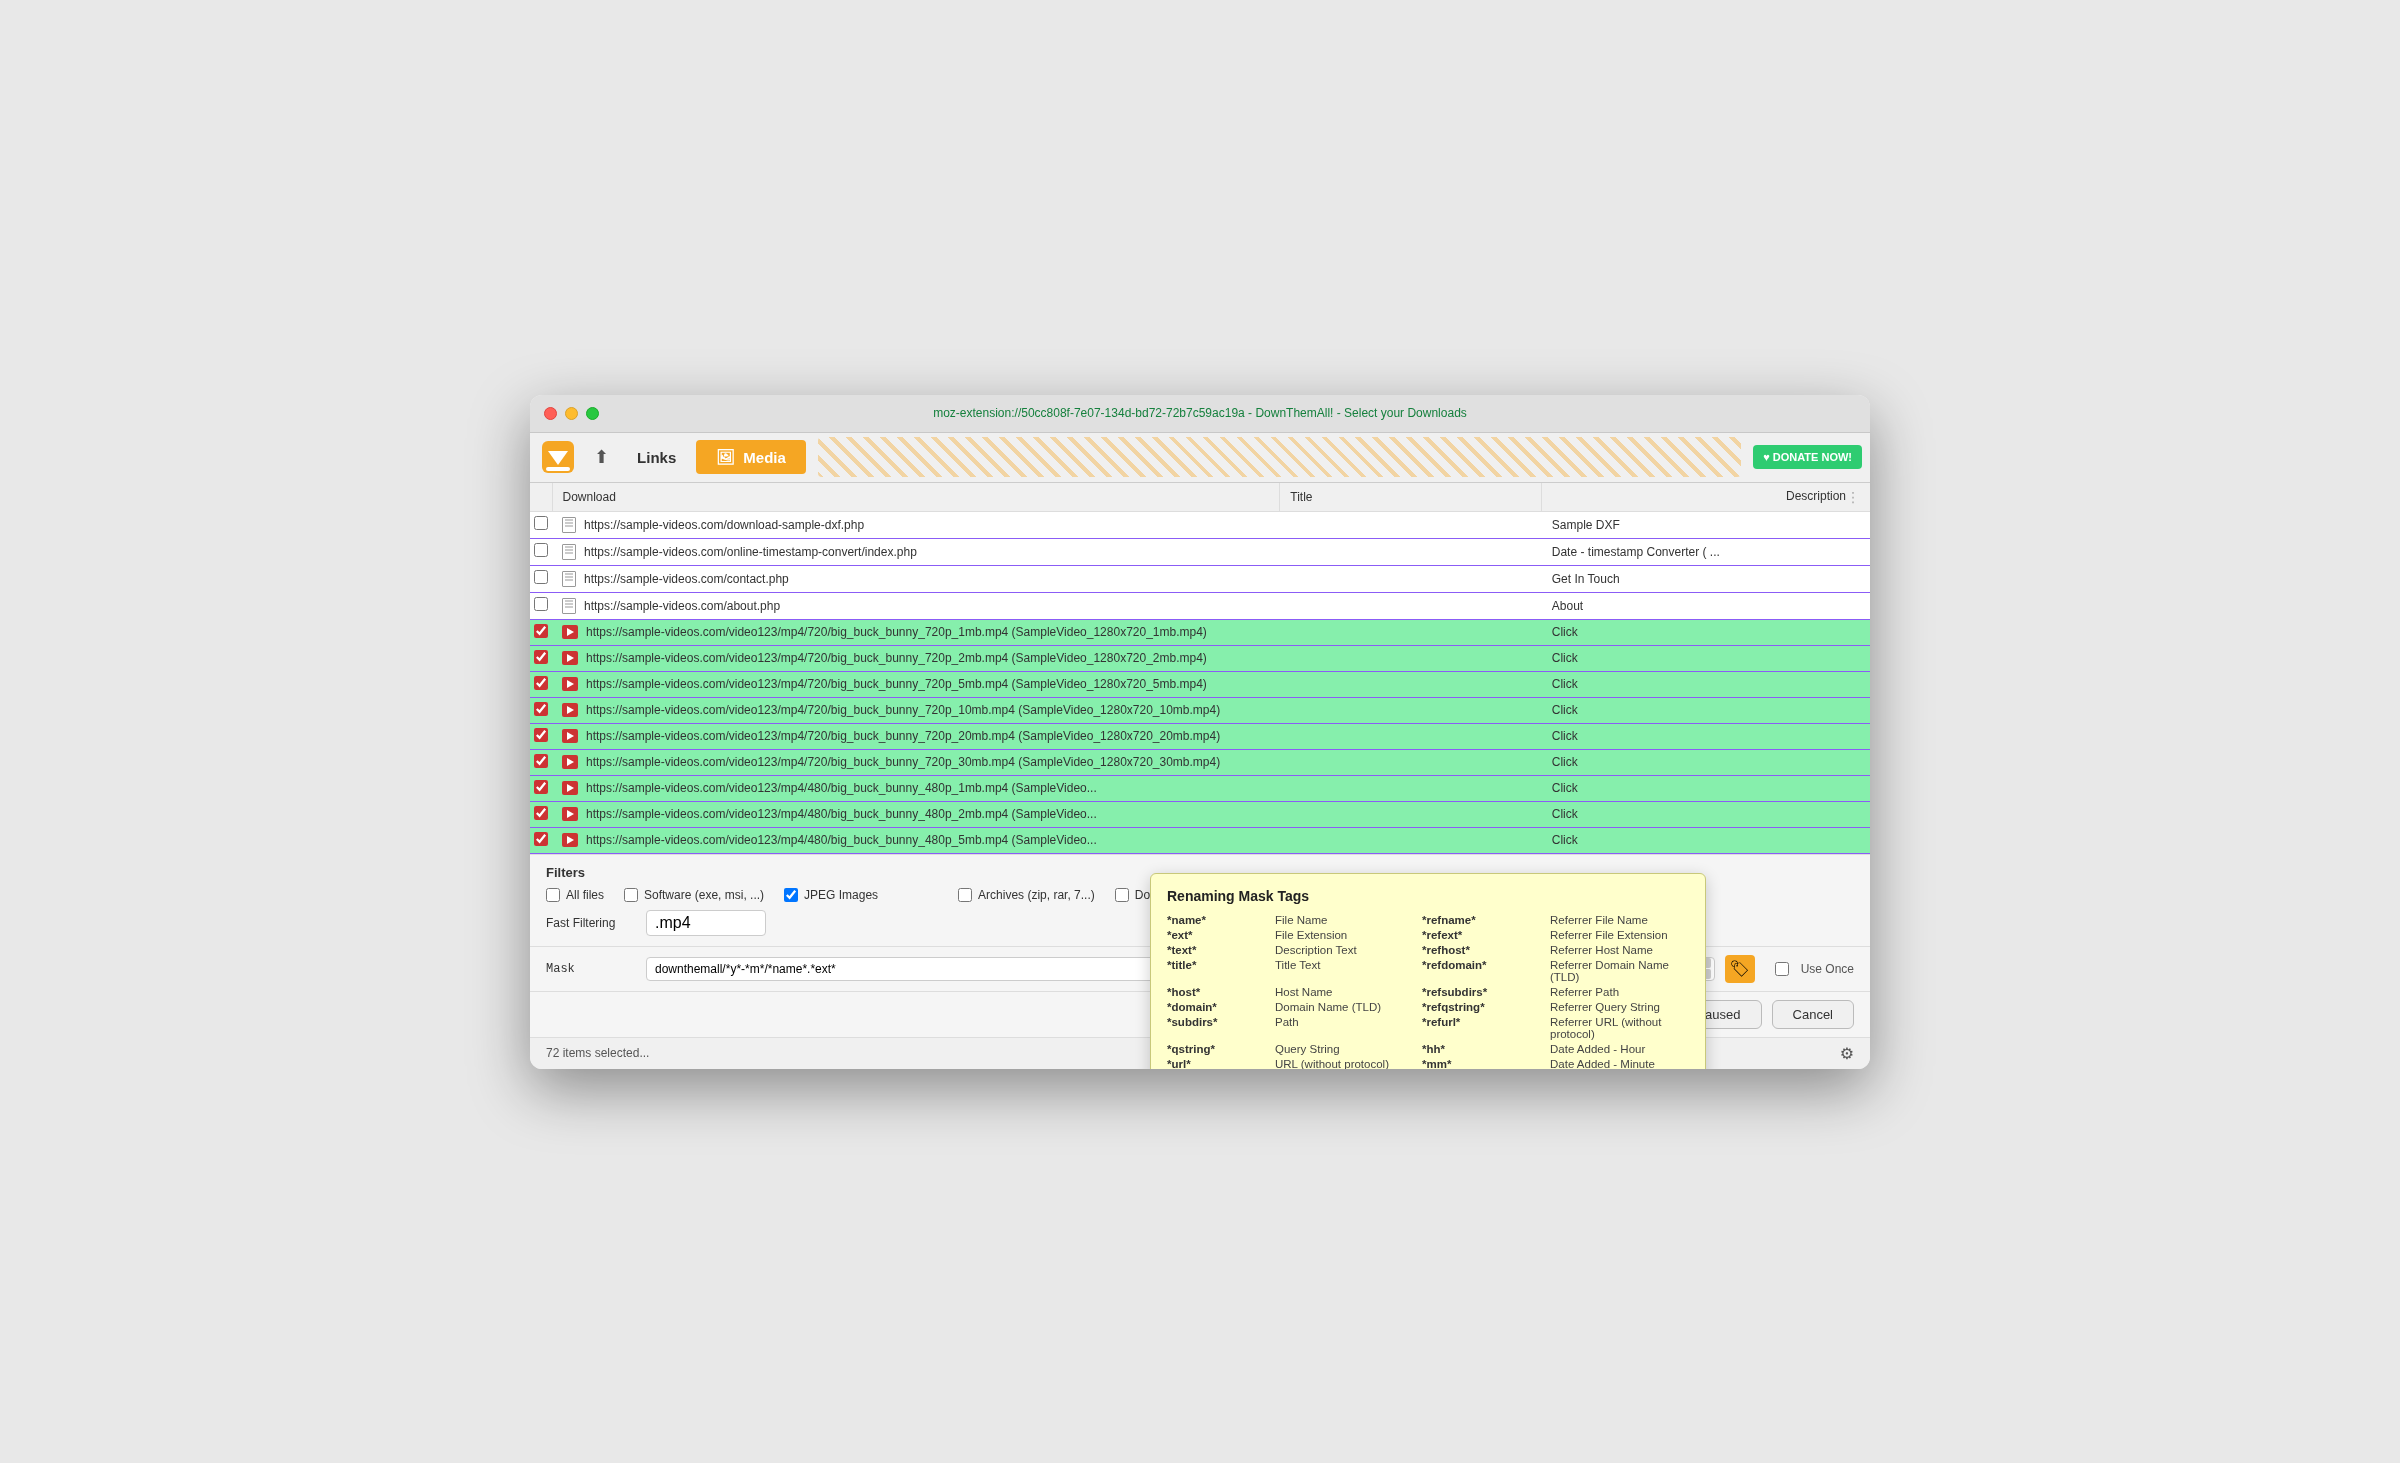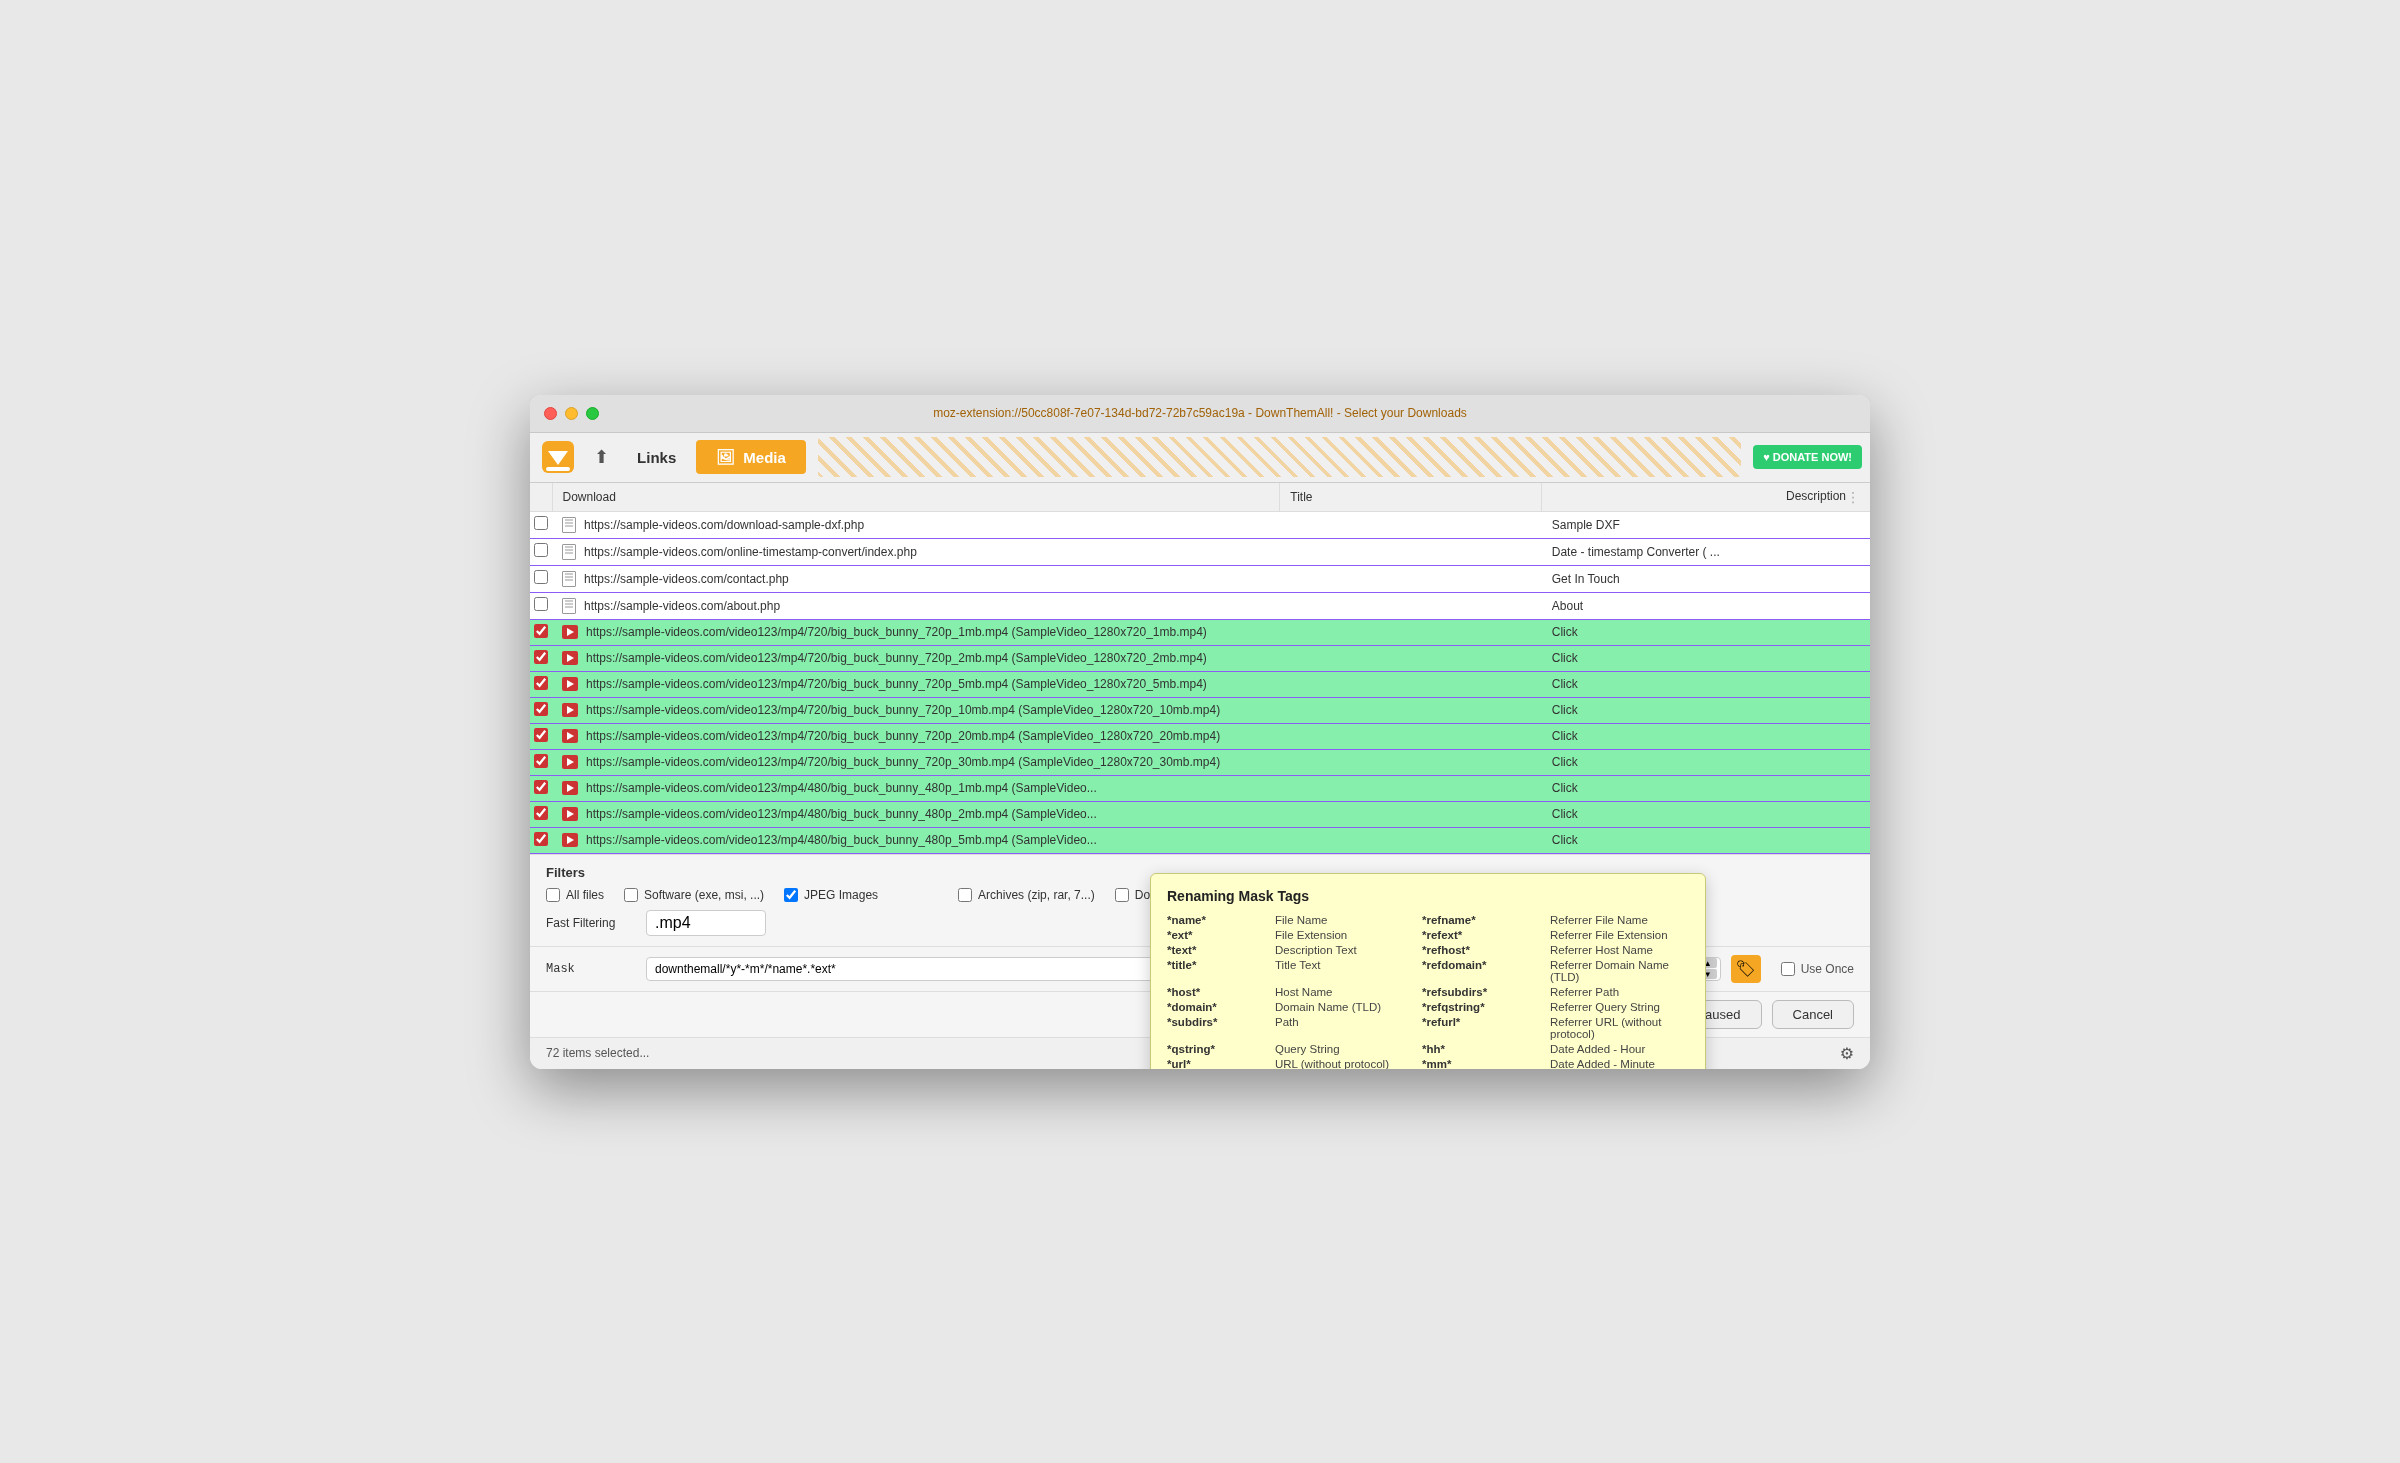--- a/index.html
+++ b/index.html
@@ -43,21 +43,21 @@
       cursor: pointer;
     }
     .tl-close { background: #ff5f57; border: 1px solid #e0443e; }
     .tl-min { background: #febc2e; border: 1px solid #d9a12a; }
     .tl-max { background: #28c840; border: 1px solid #1aab29; }
     .titlebar-title {
       position: absolute;
       left: 50%;
       transform: translateX(-50%);
       font-size: 12px;
-      color: #a16207;
+      color: #15803d;
       white-space: nowrap;
     }
     
     .toolbar {
       background: #f0f0f0;
       height: 50px;
       display: flex;
       align-items: center;
       border-bottom: 1px solid #ccc;
       padding: 0 8px;
@@ -300,21 +300,21 @@
       display: flex;
       align-items: center;
       gap: 6px;
       font-size: 12px;
       color: #555;
       margin-left: auto;
     }
     .use-once-wrap {
       display: flex;
       align-items: center;
-      gap: 6px;
+      gap: 12px;
       font-size: 12px;
       color: #555;
     }
     
     .action-bar {
       display: flex;
       align-items: center;
       justify-content: flex-end;
       padding: 8px 16px;
       background: #f5f5f5;

